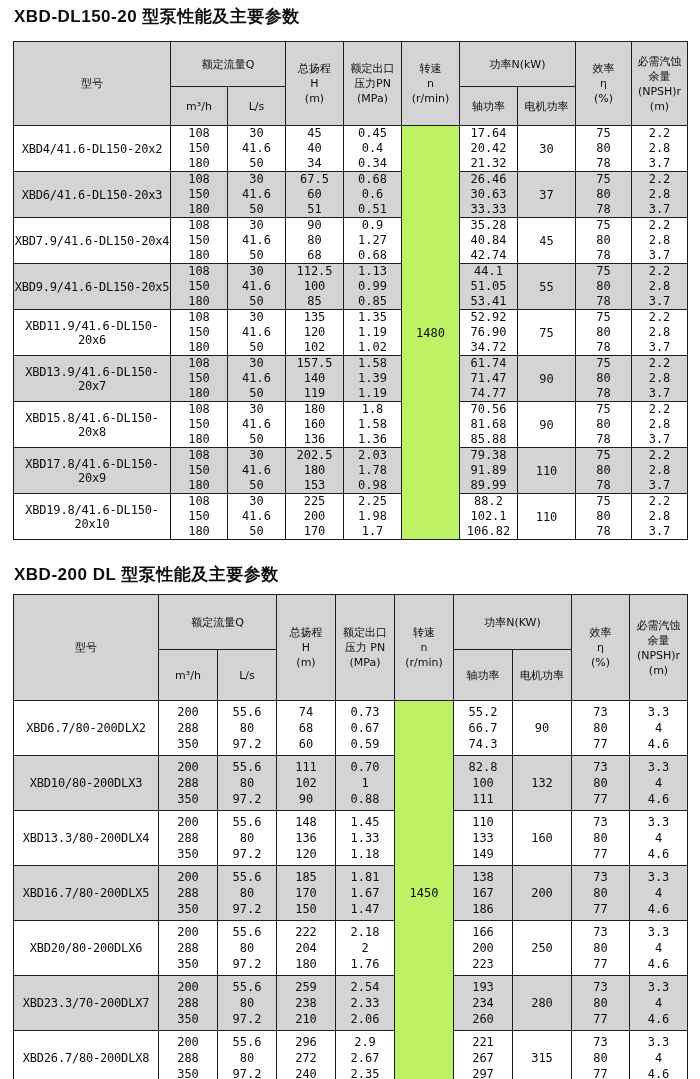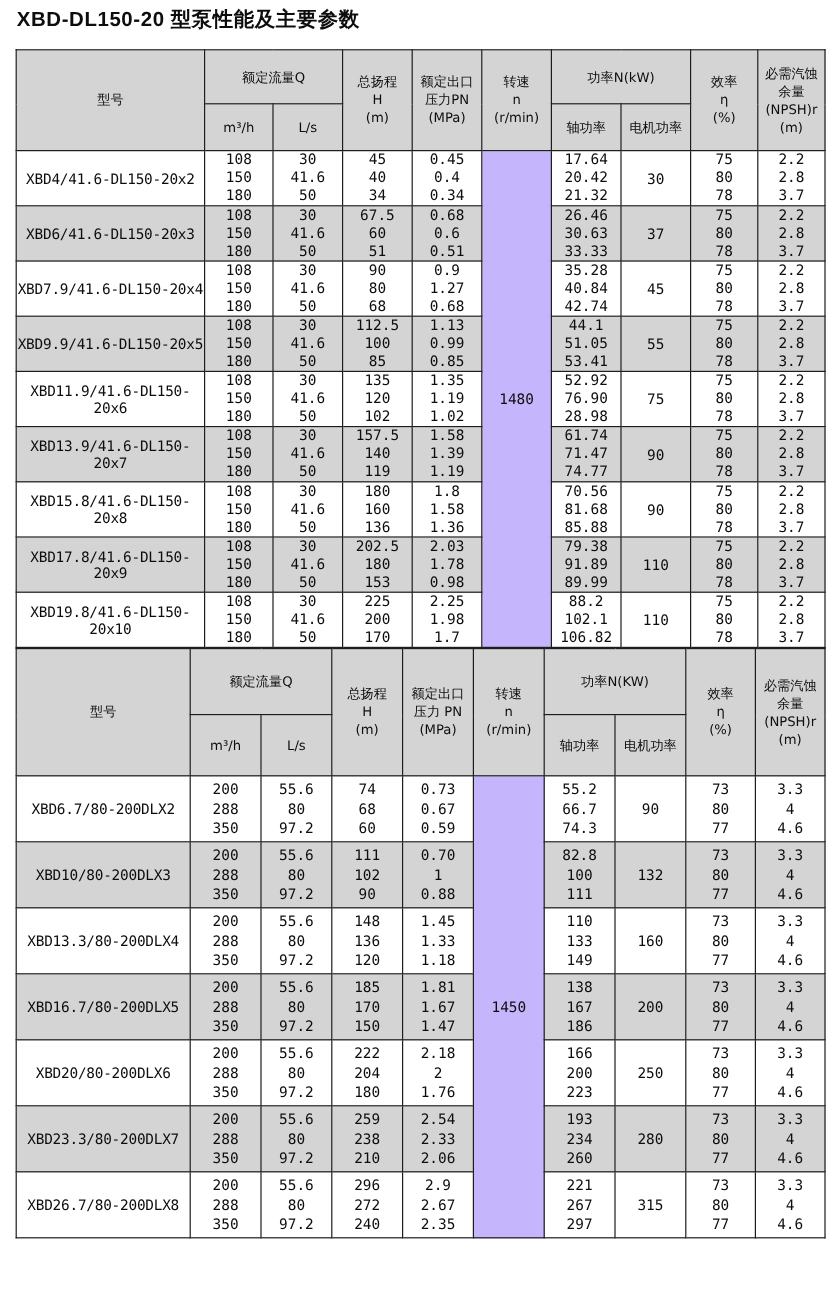--- a/index.html
+++ b/index.html
@@ -10,21 +10,21 @@
   .tbl-title.second{margin-top:24px;margin-bottom:9px;}
   table.pump{border-collapse:collapse;table-layout:fixed;background:#fff;}
   .pump th,.pump td{border:1px solid #1d1d1d;text-align:center;vertical-align:middle;padding:0;}
   .pump thead th{background:#d4d4d4;font-weight:400;font-size:11px;color:#0d0d0d;padding:0 1px;}
   .pump thead .ln{line-height:15px;}
   .pump td{font-family:"DejaVu Sans Mono","DejaVu Sans",monospace;font-size:12px;color:#0d0d0d;}
   .pump td .ln{line-height:15px;}
   .t2 td .ln{line-height:16px;}
   .model-cell{font-size:10.5px;letter-spacing:-0.2px;}
   .shaded td{background:#d4d4d4;}
-  .speed-cell, .shaded td.speed-cell{background:#c4b5fd;}
+  .speed-cell, .shaded td.speed-cell{background:#bef264;}
   .t1 thead tr:first-child{height:45px;} .t1 thead tr:last-child{height:39px;}
   .t2 thead tr:first-child{height:55px;} .t2 thead tr:last-child{height:51px;}
   .t1 tbody tr{height:45px;} .t2 tbody tr{height:55px;}
 </style>
 </head>
 <body>
 
 <div class="page">
   <h2 class="tbl-title">XBD-DL150-20 型泵性能及主要参数</h2>
   <table class="pump t1">
@@ -255,21 +255,21 @@
             <div class="ln">102</div>
           </td>
           <td>
             <div class="ln">1.35</div>
             <div class="ln">1.19</div>
             <div class="ln">1.02</div>
           </td>
           <td>
             <div class="ln">52.92</div>
             <div class="ln">76.90</div>
-            <div class="ln">28.98</div>
+            <div class="ln">34.72</div>
           </td>
           <td>75</td>
           <td>
             <div class="ln">75</div>
             <div class="ln">80</div>
             <div class="ln">78</div>
           </td>
           <td>
             <div class="ln">2.2</div>
             <div class="ln">2.8</div>
@@ -428,20 +428,21 @@
           </td>
           <td>
             <div class="ln">2.2</div>
             <div class="ln">2.8</div>
             <div class="ln">3.7</div>
           </td>
         </tr>
       </tbody>
     </table>
 
+  <h2 class="tbl-title second">XBD-200 DL 型泵性能及主要参数</h2>
   <table class="pump t2">
       <colgroup>
         <col style="width: 145px;">
         <col style="width: 59px;">
         <col style="width: 59px;">
         <col style="width: 59px;">
         <col style="width: 59px;">
         <col style="width: 59px;">
         <col style="width: 59px;">
         <col style="width: 59px;">
@@ -678,21 +679,21 @@
             <div class="ln">80</div>
             <div class="ln">77</div>
           </td>
           <td>
             <div class="ln">3.3</div>
             <div class="ln">4</div>
             <div class="ln">4.6</div>
           </td>
         </tr>
         <tr class="group-row shaded">
-          <td class="model-cell">XBD23.3/80-200DLX7</td>
+          <td class="model-cell">XBD23.3/70-200DLX7</td>
           <td>
             <div class="ln">200</div>
             <div class="ln">288</div>
             <div class="ln">350</div>
           </td>
           <td>
             <div class="ln">55.6</div>
             <div class="ln">80</div>
             <div class="ln">97.2</div>
           </td>

